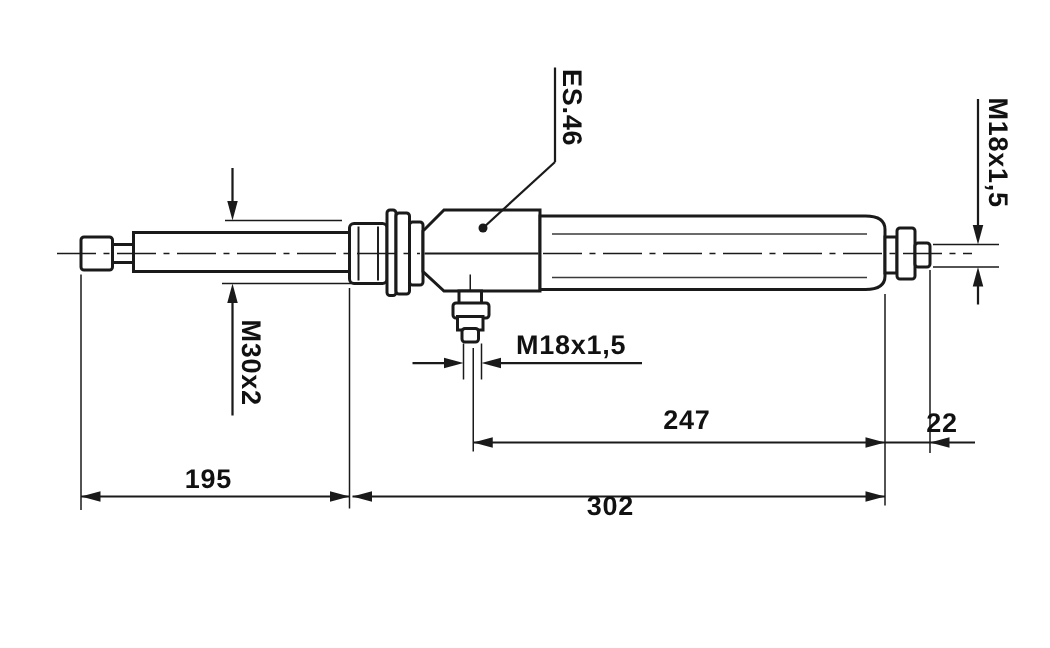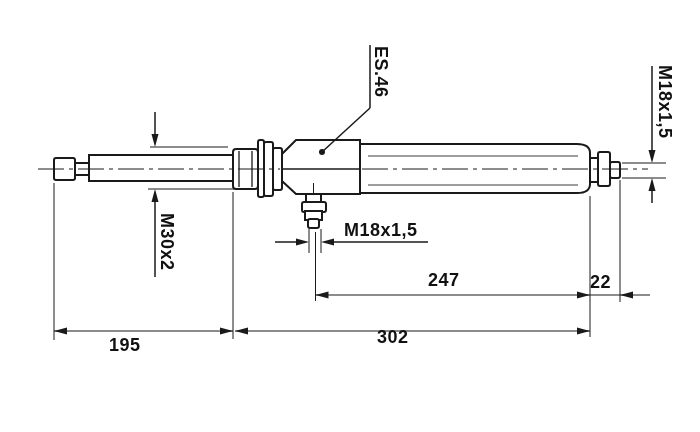--- a/index.html
+++ b/index.html
@@ -6,21 +6,21 @@
   #stage{
     position:relative;width:700px;height:432px;background:#ffffff;
     font-family:"Liberation Sans", sans-serif;overflow:hidden;
   }
   #linework{position:absolute;left:0;top:0;}
   .lbl{
     position:absolute;font-weight:bold;font-size:18px;line-height:18px;
     color:#111;letter-spacing:.5px;white-space:nowrap;
   }
   .vlbl{transform:rotate(90deg);transform-origin:0 0;}
-  .ctr{text-align:left;}
+  .ctr{text-align:center;}
 </style>
 </head>
 <body>
 
 <div id="stage">
 
   <svg id="linework" width="700" height="432" viewBox="0 0 700 432">
 
     <g stroke="#1a1a1a" fill="#ffffff">
 
@@ -131,20 +131,20 @@
   </svg>
 
   <div class="lbl vlbl" style="left:390px;top:46px;">ES.46</div>
 
   <div class="lbl vlbl" style="left:176px;top:213px;">M30x2</div>
 
   <div class="lbl" style="left:344px;top:221px;">M18x1,5</div>
 
   <div class="lbl vlbl" style="left:674px;top:65px;">M18x1,5</div>
 
-  <div class="lbl ctr" style="left:109px;top:310px;width:60px;margin-top:26px;">195</div>
+  <div class="lbl ctr" style="left:109px;top:310px;width:60px;">195</div>
 
   <div class="lbl ctr" style="left:377px;top:328px;width:60px;">302</div>
 
   <div class="lbl ctr" style="left:428px;top:271px;width:60px;">247</div>
 
-  <div class="lbl ctr" style="left:590px;top:273px;width:40px;">22</div>
+  <div class="lbl ctr" style="left:590px;top:273px;width:40px;padding-left:18px;">22</div>
 </div>
 
 </body></html>

